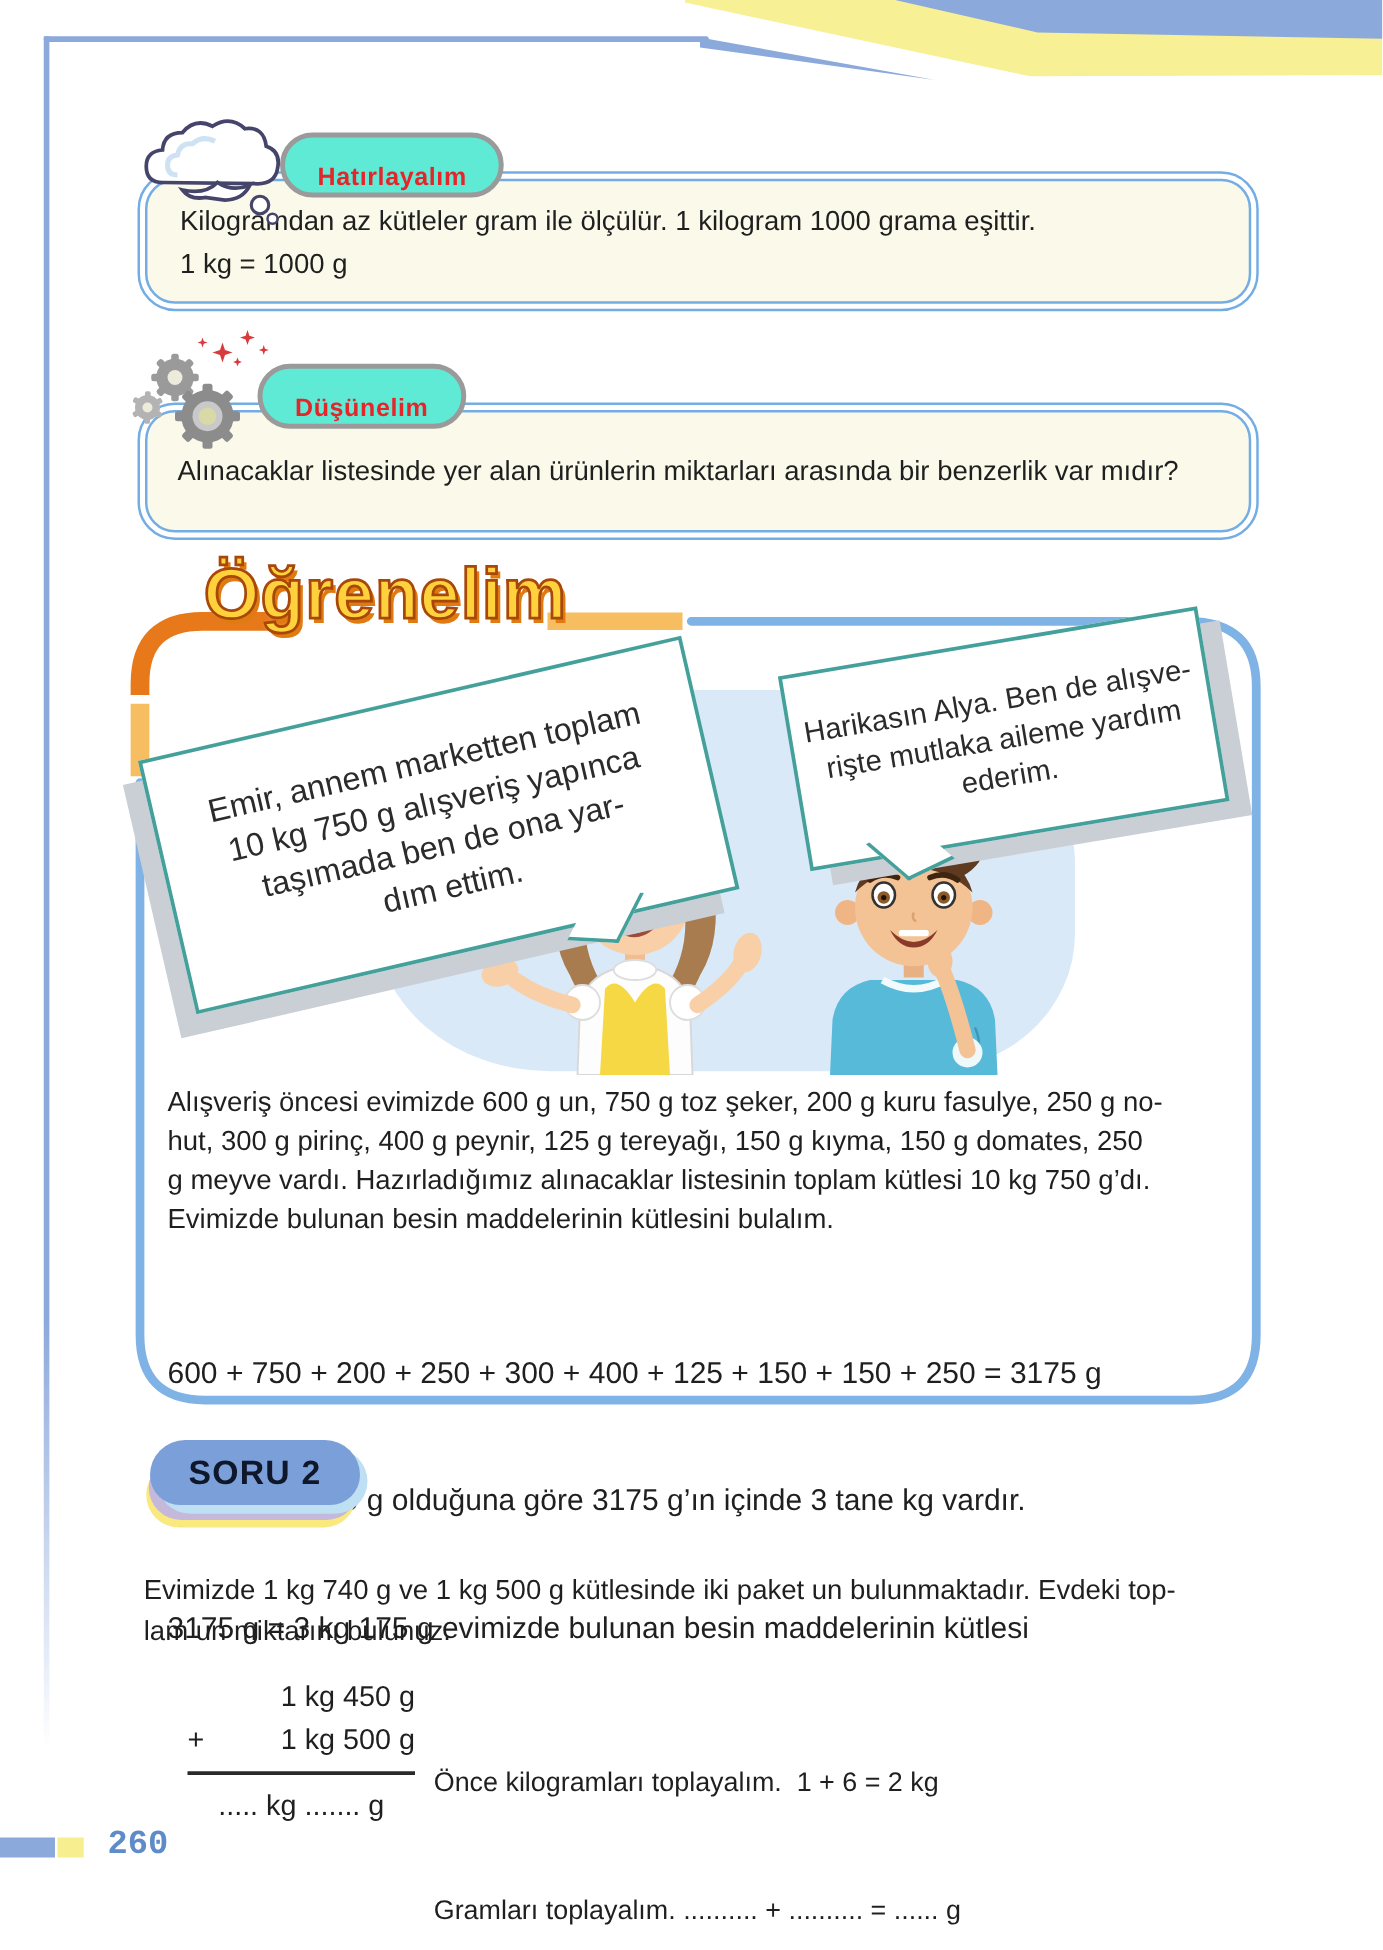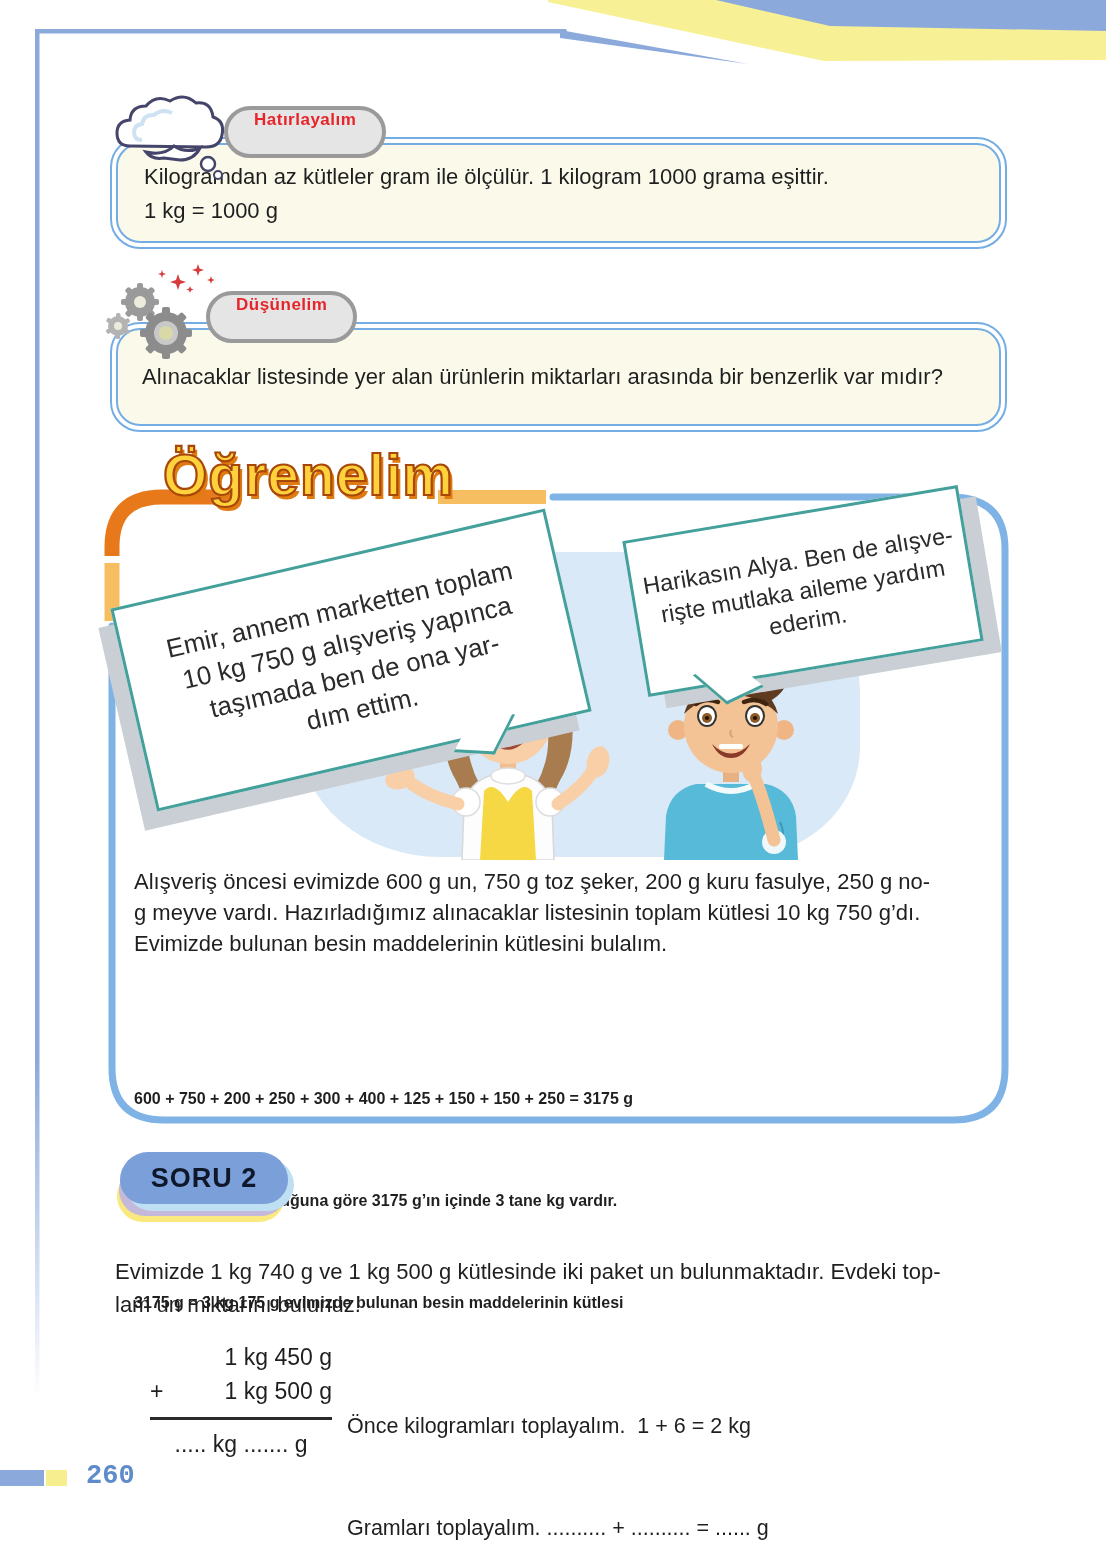--- a/index.html
+++ b/index.html
@@ -17,23 +17,23 @@
   .dbox-inner {
     width:100%; height:100%; box-sizing:border-box; background:#FAF9EA;
     border:2.5px solid #74ADE4; border-radius:24px;
   }
   .box-remember { left:110px; top:137px; width:897px; height:112px; }
   .box-think    { left:110px; top:322px; width:897px; height:110px; }
   .box-remember .dbox-inner { padding:15px 26px 0 26px; font-size:22px; line-height:34px; }
   .box-think .dbox-inner { display:flex; align-items:center; padding:16px 24px; font-size:22px; }
 
   .pill {
-    position:absolute; height:44px; background:#e5e5e5; border:4.5px solid #9A9A9A;
-    border-radius:26px; display:flex; align-items:flex-start; justify-content:center;
-    padding:0 26px; color:#E6252B; font-weight:bold; font-size:17px; z-index:6;
+    position:absolute; height:44px; background:#5eead4; border:4.5px solid #9A9A9A;
+    border-radius:26px; display:flex; align-items:flex-end; justify-content:center;
+    padding:0 26px; color:#E6252B; font-weight:bold; font-size:20px; z-index:6;
     letter-spacing:0.5px;
   }
   .pill-remember { left:224px; top:106px; }
   .pill-think    { left:206px; top:291px; }
 
   .icon { position:absolute; z-index:8; }
 
   
   .learn-title {
     position:absolute; left:146px; top:442px; z-index:5;
@@ -72,21 +72,21 @@
     border-right:3px solid #44A09B; border-bottom:3px solid #44A09B;
     transform:rotate(16deg) skew(-24deg);
   }
   .bubble-boy .tail {
     bottom:-21px; left:58px;
     border-left:3px solid #44A09B; border-bottom:3px solid #44A09B;
     transform:rotate(-16deg) skew(24deg);
   }
 
   .paragraph { position:absolute; left:134px; top:866px; font-size:22px; line-height:31px; z-index:4; }
-  .equations { position:absolute; left:134px; top:1014px; font-size:16px; line-height:34px; white-space:pre-wrap; z-index:4;font-weight:bold; }
+  .equations { position:absolute; left:134px; top:1014px; font-size:24px; line-height:34px; white-space:pre-wrap; z-index:4; }
 
   
   .soru { position:absolute; left:120px; top:1152px; width:168px; height:52px; z-index:5; }
   .soru .layer { position:absolute; left:0; top:0; width:100%; height:100%; border-radius:26px; }
   .soru .l-yellow { transform:translate(-3px,18px); background:#F9E97F; }
   .soru .l-purple { transform:translate(-1px,12px); background:#C4B8DB; }
   .soru .l-light  { transform:translate(6px,7px);  background:#BFDFF2; }
   .soru .l-main {
     background:#7B9FD8; border-radius:28px 28px 24px 24px;
     display:flex; align-items:center; justify-content:center;
@@ -325,20 +325,21 @@
   </div>
   <div class="bubble bubble-boy">
     <span>Harikasın Alya. Ben de alışve-
 rişte mutlaka aileme yardım
 ederim.</span>
     <div class="tail"></div>
   </div>
 
   <div class="paragraph">
     <div>Alışveriş öncesi evimizde 600 g un, 750 g toz şeker, 200 g kuru fasulye, 250 g no-</div>
+    <div>hut, 300 g pirinç, 400 g peynir, 125 g tereyağı, 150 g kıyma, 150 g domates, 250</div>
     <div>g meyve vardı. Hazırladığımız alınacaklar listesinin toplam kütlesi 10 kg 750 g’dı.</div>
     <div>Evimizde bulunan besin maddelerinin kütlesini bulalım.</div>
   </div>
   <div class="equations">
     <div>600 + 750 + 200 + 250 + 300 + 400 + 125 + 150 + 150 + 250 = 3175 g</div>
     <div>1 kg     = 1000 g olduğuna göre 3175 g’ın içinde 3 tane kg vardır.</div>
     <div>3175 g = 3 kg 175 g evimizde bulunan besin maddelerinin kütlesi</div>
   </div>
 
   <div class="soru">

